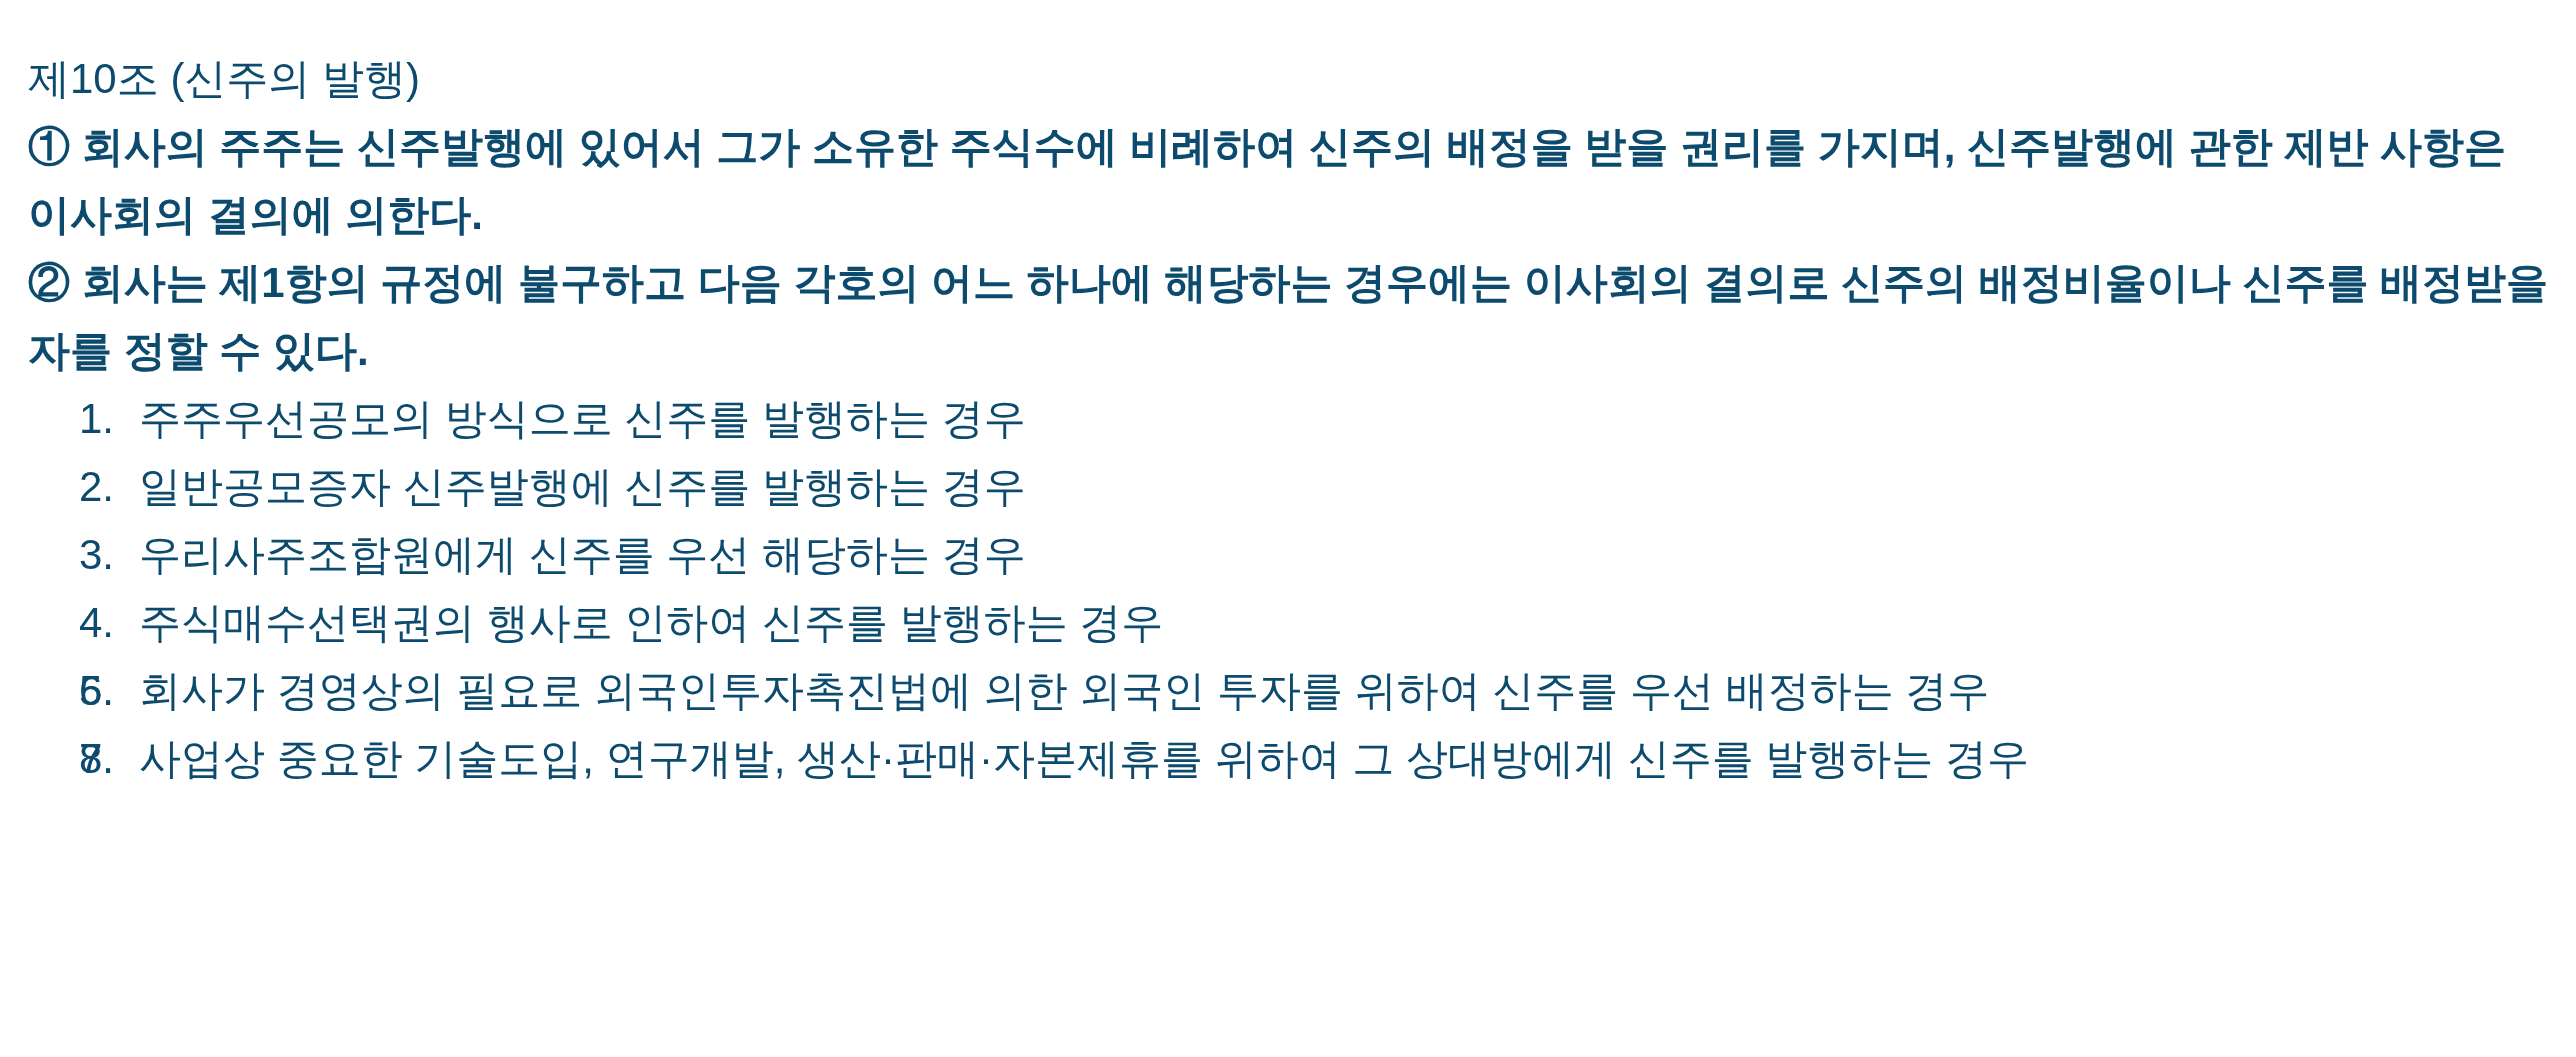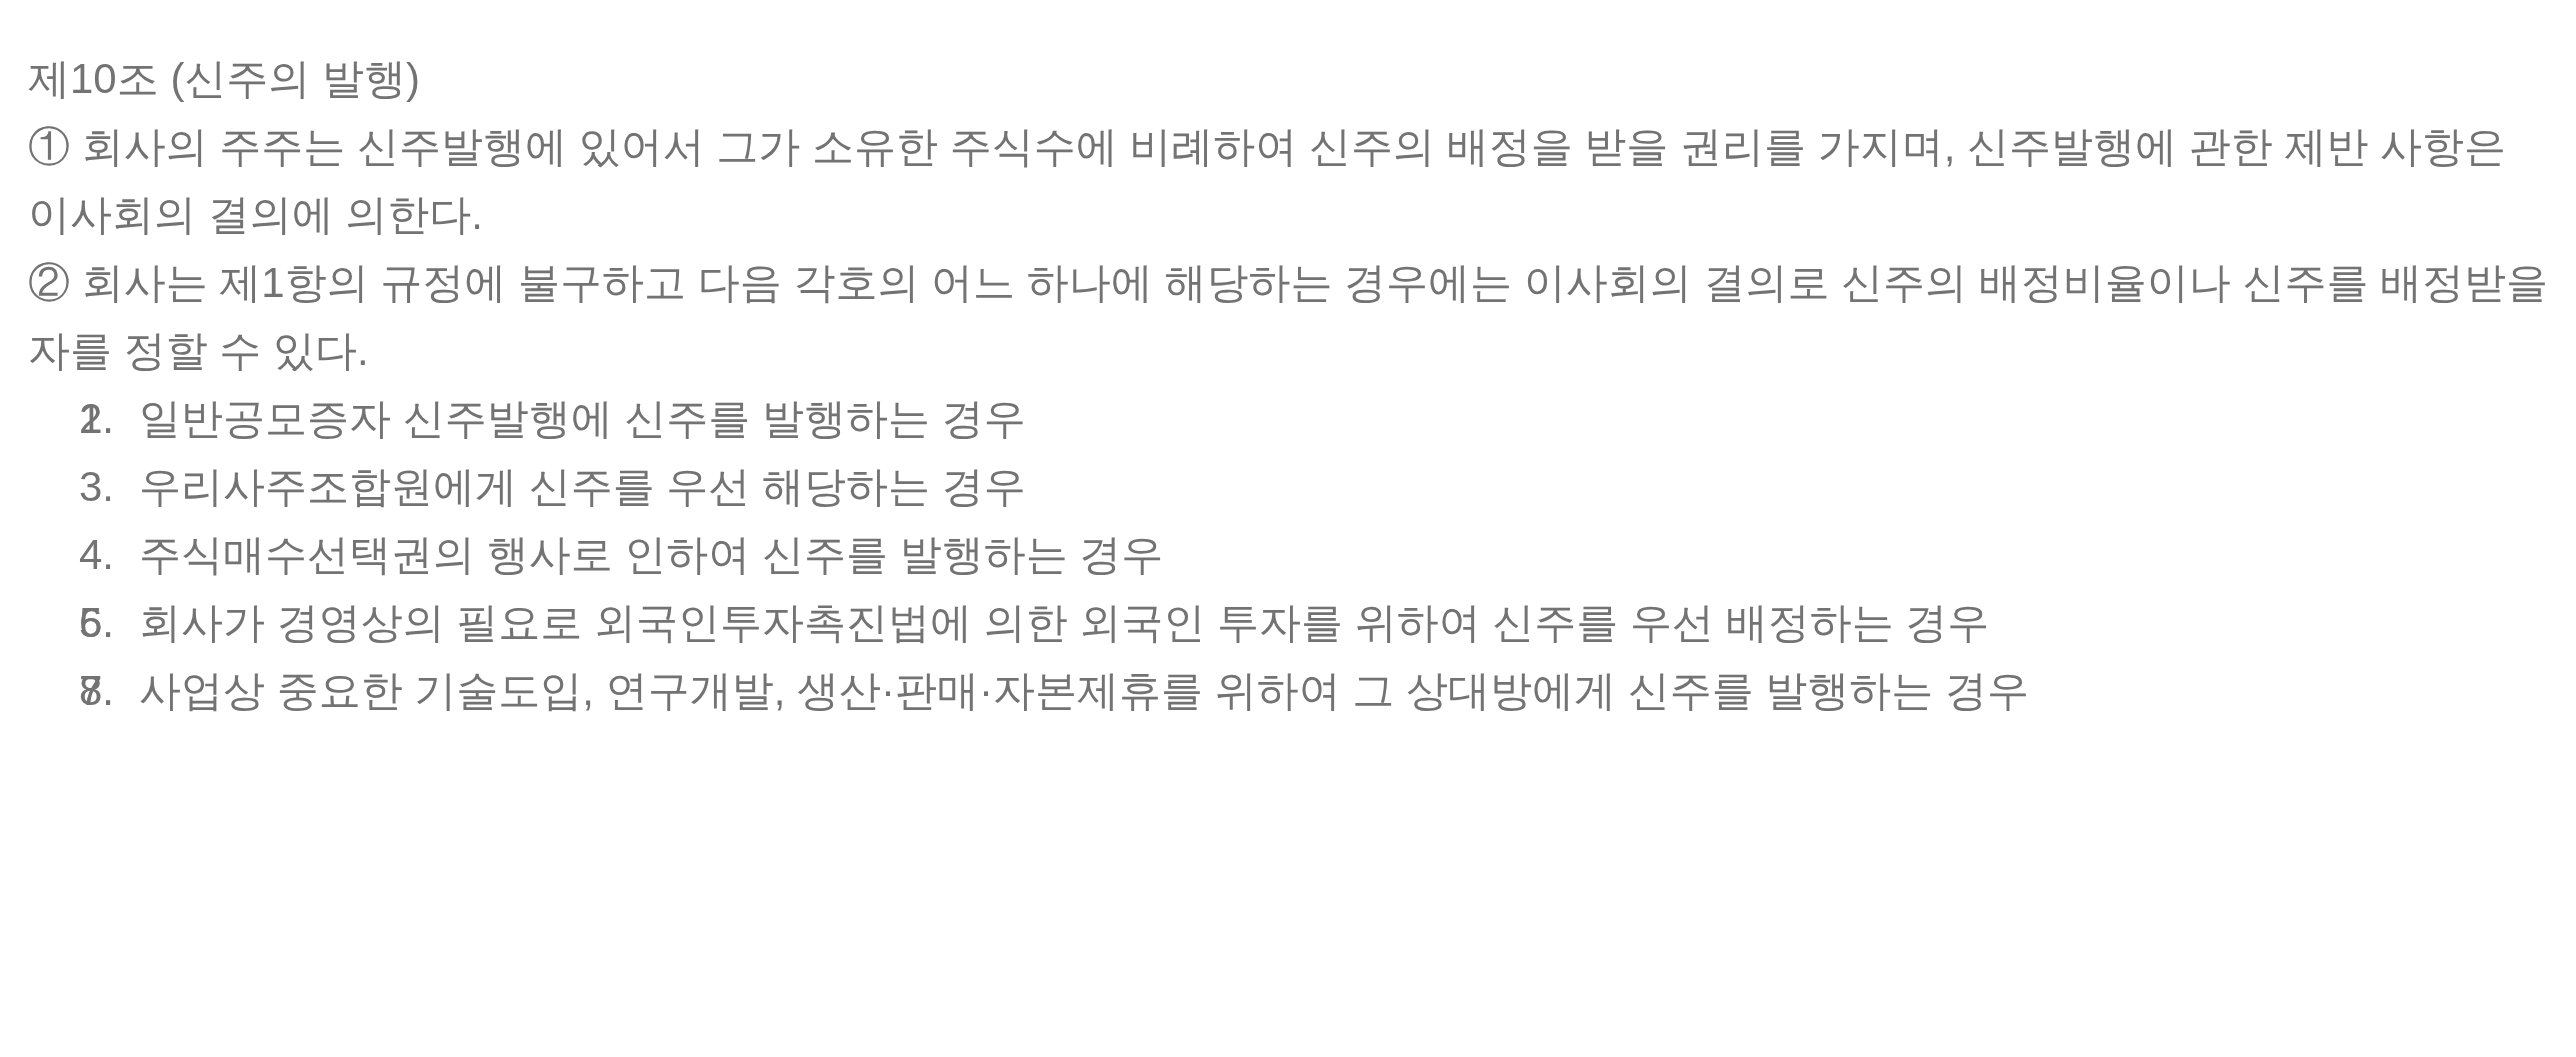--- a/index.html
+++ b/index.html
@@ -14,28 +14,29 @@
   }
   .doc {
     box-sizing: border-box;
     width: 2576px;
     min-height: 1057px;
     padding: 45px 23px 0 0;
     font-family: "Liberation Sans", sans-serif;
     font-weight: 500;
     font-size: 42px;
     line-height: 68px;
-    color: #737373;
+    color: #0c4a6e;
     word-break: normal;
   }
   .doc-title {
     padding-left: 28px;
   }
   .para {
     padding-left: 28px;
+    font-weight: bold;
   }
   .clause-list {
     margin: 0;
     padding: 0;
     list-style: none;
   }
   .clause-item {
     position: relative;
     padding-left: 139px;
   }
@@ -53,20 +54,21 @@
 
   <div class="doc-title">제10조 (신주의 발행)</div>
 
   <div class="para"><span>①</span> <span>회사의 주주는 신주발행에 있어서 그가 소유한 주식수에 비례하여 신주의 배정을 받을 권리를 가지며, 신주발행에 관한 제반 사항은 이사회의 결의에 의한다.</span></div>
 
   <div class="para"><span>②</span> <span>회사는 제1항의 규정에 불구하고 다음 각호의 어느 하나에 해당하는 경우에는 이사회의 결의로 신주의 배정비율이나 신주를 배정받을 자를 정할 수 있다.</span></div>
 
   <ol class="clause-list">
     <li class="clause-item">
       <span class="num">1.</span>
+      <span class="txt">주주우선공모의 방식으로 신주를 발행하는 경우</span>
     </li>
     <li class="clause-item">
       <span class="num">2.</span>
       <span class="txt">일반공모증자 신주발행에 신주를 발행하는 경우</span>
     </li>
     <li class="clause-item">
       <span class="num">3.</span>
       <span class="txt">우리사주조합원에게 신주를 우선 해당하는 경우</span>
     </li>
     <li class="clause-item">

